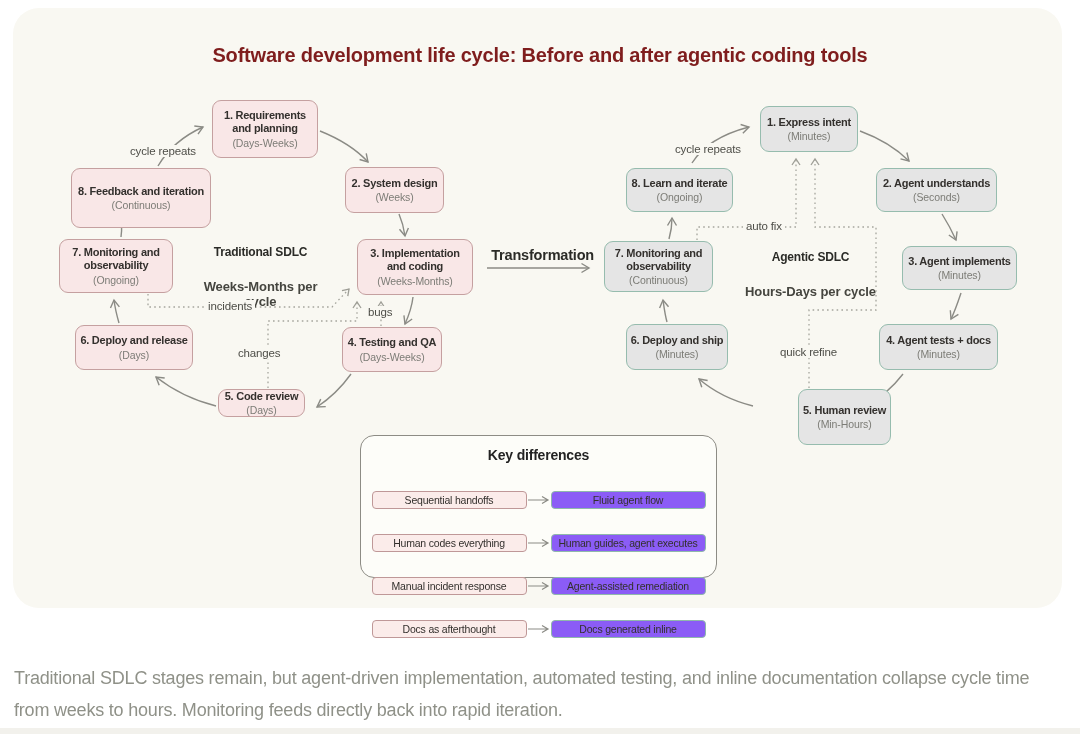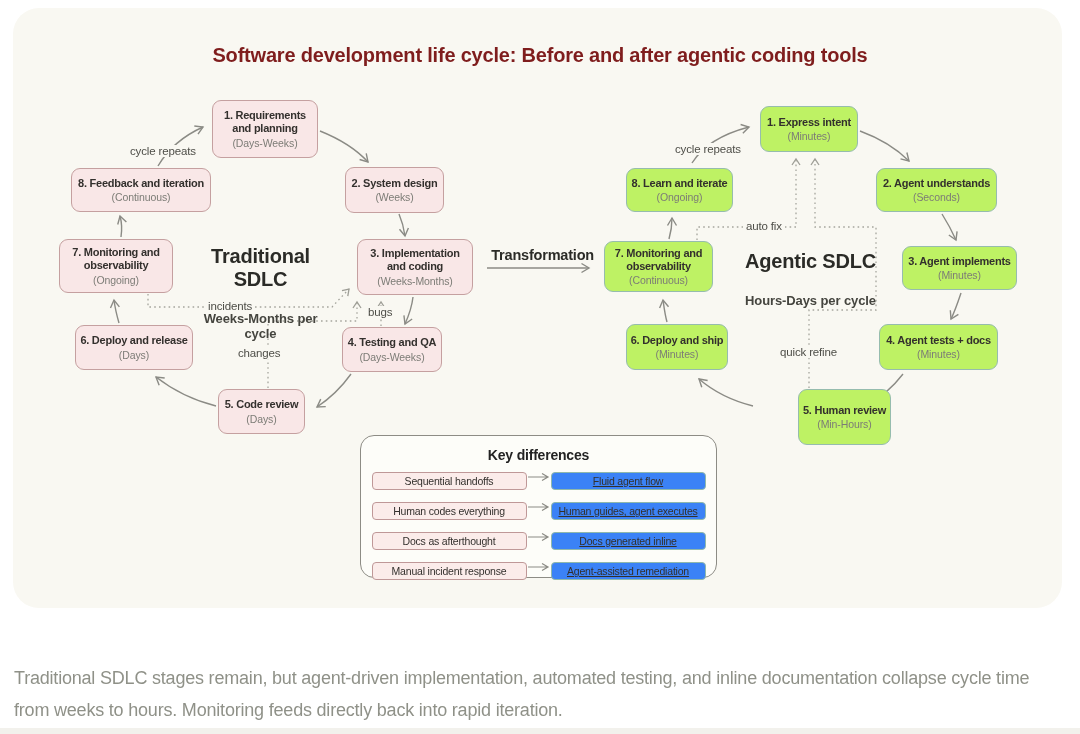--- a/index.html
+++ b/index.html
@@ -16,48 +16,48 @@
     position:absolute;left:0;top:44px;width:100%;text-align:center;
     font-size:20px;font-weight:bold;color:#7f1d1d;letter-spacing:-0.2px;z-index:2;
   }
   svg.arrows{position:absolute;left:0;top:0;z-index:1;}
   .node{
     position:absolute;border-radius:9px;box-sizing:border-box;
     display:flex;flex-direction:column;align-items:center;justify-content:center;
     text-align:center;padding:2px 3px;z-index:2;
   }
   .node.pink{background:#f9e7e7;border:1.3px solid #c5a0a0;}
-  .node.teal{background:#bef264;border:1.3px solid #96bcae;}
+  .node.teal{background:#e5e5e5;border:1.3px solid #96bcae;}
   .nt{font-weight:bold;font-size:11px;line-height:1.16;color:#33302d;letter-spacing:-0.25px;}
   .ns{font-size:10.5px;color:#7c7c76;margin-top:2px;letter-spacing:-0.1px;}
   .flow-label{
     position:absolute;font-size:11.5px;color:#4e4e48;background:#f9f8f2;
     padding:0 3px;z-index:3;letter-spacing:-0.15px;white-space:nowrap;
   }
   .center-label{position:absolute;text-align:center;z-index:2;}
-  .cl-name{font-weight:bold;font-size:20px;color:#2b2b27;letter-spacing:-0.2px;}
+  .cl-name{font-weight:bold;font-size:12px;color:#2b2b27;letter-spacing:-0.2px;}
   .cl-pace{font-weight:bold;font-size:13px;color:#45453f;margin-top:20px;letter-spacing:-0.1px;}
   .transform-label{
     position:absolute;left:482px;top:247px;width:112px;text-align:right;
     font-weight:bold;font-size:14.5px;color:#2b2b27;z-index:2;letter-spacing:-0.2px;
   }
   .keydiff{
     position:absolute;left:360px;top:435px;width:357px;height:143px;box-sizing:border-box;
     background:#fdfdf9;border:1.3px solid #8d8c85;border-radius:14px;
-    display:flex;flex-direction:column;align-items:center;padding-top:11px;z-index:2;
+    display:flex;flex-direction:column;align-items:center;padding-top:11px;z-index:2;gap:19px;
   }
   .kd-title{font-weight:bold;font-size:14px;color:#232323;margin-bottom:9px;letter-spacing:-0.2px;}
-  .kd-row{display:flex;align-items:flex-start;margin-bottom:12px;}
+  .kd-row{display:flex;align-items:center;margin-bottom:6px;}
   .kd-item{
     width:155px;height:18px;box-sizing:border-box;border-radius:4px;
     display:flex;align-items:center;justify-content:center;
     font-size:10.5px;color:#33302d;letter-spacing:-0.2px;
   }
   .kd-item.pink{background:#fbecea;border:1.1px solid #bf9898;}
-  .kd-item.teal{background:#3b82f6;border:1.1px solid #8fb8ab;text-decoration:underline;}
+  .kd-item.teal{background:#8b5cf6;border:1.1px solid #8fb8ab;}
   .kd-arrow{width:24px;height:10px;display:block;}
   .caption{
     position:absolute;left:14px;top:622px;width:1044px;
     font-size:18px;line-height:32px;color:#8f9188;letter-spacing:-0.2px;z-index:2;margin-top:40px;
   }
   .bottom-strip{
     position:absolute;left:0;right:0;top:728px;height:6px;background:#f2f1ec;z-index:2;
   }
 </style>
 </head>
@@ -113,33 +113,33 @@
   <div class="ns">(Weeks)</div>
 </div>
 <div class="node pink" style="left:357px;top:239px;width:116px;height:56px">
   <div class="nt">3. Implementation and coding</div>
   <div class="ns">(Weeks-Months)</div>
 </div>
 <div class="node pink" style="left:342px;top:327px;width:100px;height:45px">
   <div class="nt">4. Testing and QA</div>
   <div class="ns">(Days-Weeks)</div>
 </div>
-<div class="node pink" style="left:218px;top:389px;width:87px;height:45px">
+<div class="node pink" style="left:218px;top:389px;width:87px;height:28px">
   <div class="nt">5. Code review</div>
   <div class="ns">(Days)</div>
 </div>
 <div class="node pink" style="left:75px;top:325px;width:118px;height:45px">
   <div class="nt">6. Deploy and release</div>
   <div class="ns">(Days)</div>
 </div>
 <div class="node pink" style="left:59px;top:239px;width:114px;height:54px">
   <div class="nt">7. Monitoring and observability</div>
   <div class="ns">(Ongoing)</div>
 </div>
-<div class="node pink" style="left:71px;top:168px;width:140px;height:44px">
+<div class="node pink" style="left:71px;top:168px;width:140px;height:60px">
   <div class="nt">8. Feedback and iteration</div>
   <div class="ns">(Continuous)</div>
 </div>
 
 <div class="node teal" style="left:760px;top:106px;width:98px;height:46px">
   <div class="nt">1. Express intent</div>
   <div class="ns">(Minutes)</div>
 </div>
 <div class="node teal" style="left:876px;top:168px;width:121px;height:44px">
   <div class="nt">2. Agent understands</div>
@@ -199,30 +199,30 @@
     <div class="kd-item teal">Fluid agent flow</div>
   </div>
   <div class="kd-row">
     <div class="kd-item pink">Human codes everything</div>
     <svg class="kd-arrow" viewBox="0 0 24 10">
         <path d="M1,5 L20,5 M15,1.5 L21,5 L15,8.5" fill="none" stroke="#8b8b85" stroke-width="1.2"></path>
       </svg>
     <div class="kd-item teal">Human guides, agent executes</div>
   </div>
   <div class="kd-row">
+    <div class="kd-item pink">Manual incident response</div>
+    <svg class="kd-arrow" viewBox="0 0 24 10">
+        <path d="M1,5 L20,5 M15,1.5 L21,5 L15,8.5" fill="none" stroke="#8b8b85" stroke-width="1.2"></path>
+      </svg>
+    <div class="kd-item teal">Agent-assisted remediation</div>
+  </div>
+  <div class="kd-row">
     <div class="kd-item pink">Docs as afterthought</div>
     <svg class="kd-arrow" viewBox="0 0 24 10">
         <path d="M1,5 L20,5 M15,1.5 L21,5 L15,8.5" fill="none" stroke="#8b8b85" stroke-width="1.2"></path>
       </svg>
     <div class="kd-item teal">Docs generated inline</div>
   </div>
-  <div class="kd-row">
-    <div class="kd-item pink">Manual incident response</div>
-    <svg class="kd-arrow" viewBox="0 0 24 10">
-        <path d="M1,5 L20,5 M15,1.5 L21,5 L15,8.5" fill="none" stroke="#8b8b85" stroke-width="1.2"></path>
-      </svg>
-    <div class="kd-item teal">Agent-assisted remediation</div>
-  </div>
 </div>
 
 <div class="caption">Traditional SDLC stages remain, but agent-driven implementation, automated testing, and inline documentation collapse cycle time from weeks to hours. Monitoring feeds directly back into rapid iteration.</div>
 
 <div class="bottom-strip"></div>
 
 </body></html>

